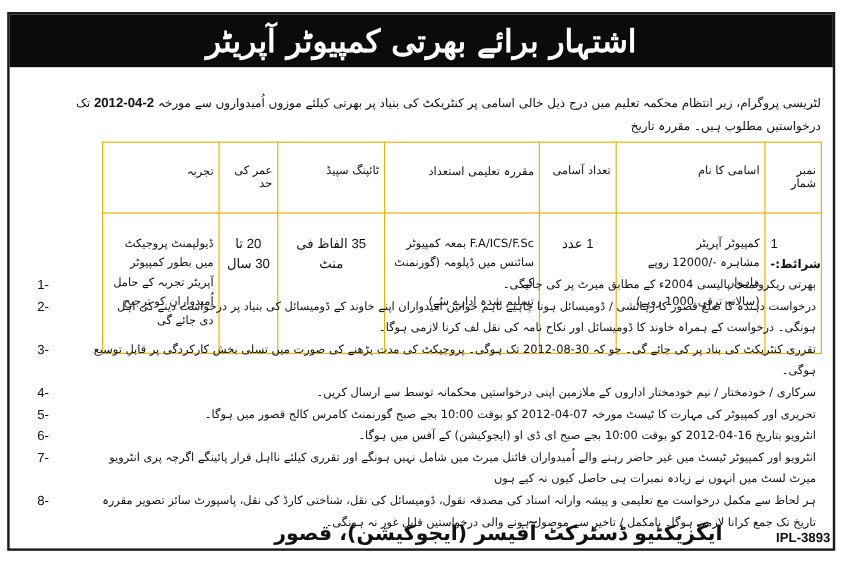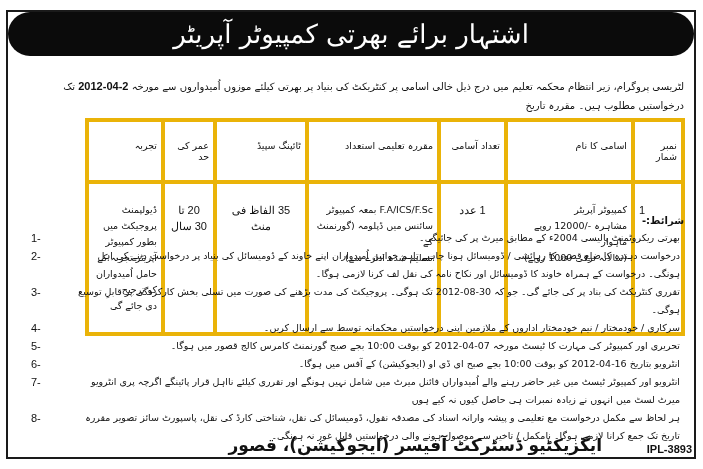--- a/index.html
+++ b/index.html
@@ -2,27 +2,27 @@
 <html><head>
   <meta charset="utf-8">
   <style>
     html, body { margin: 0; padding: 0; background: #ffffff; }
     body { width: 703px; height: 469px; position: relative; overflow: hidden;
       font-family: "DejaVu Sans", sans-serif; color: #111; }
     .frame { position: absolute; left: 6px; top: 10px; width: 690px; height: 449px;
       border: 2px solid #1a1a1a; box-sizing: border-box; background: #fff; }
     .banner { position: absolute; left: 0; top: 0; width: 100%; height: 44px; background: #0b0b0b;
       color: #fff; display: flex; align-items: center; justify-content: center;
-      font-family: "DejaVu Serif", serif; font-size: 26px; font-weight: normal; direction: rtl; border-radius: 22px; }
+      font-family: "DejaVu Serif", serif; font-size: 26px; font-weight: bold; direction: rtl; }
     .intro { position: absolute; right: 10px; top: 65px; width: 665px; direction: rtl; text-align: right;
       font-size: 10px; line-height: 19px; }
     .intro .date { font-weight: bold; font-family: "Liberation Sans", sans-serif; font-size: 11px; }
     table.jobs { position: absolute; left: 77px; top: 106px; width: 600px; border-collapse: collapse;
       direction: rtl; font-size: 9.5px; }
-    table.jobs th, table.jobs td { border: 4px solid #eab308; padding: 18px 4px; text-align: right; vertical-align: top; }
+    table.jobs th, table.jobs td { border: 1px solid #eab308; padding: 18px 4px; text-align: right; vertical-align: top; }
     table.jobs th { font-weight: normal; height: 14px; }
     table.jobs td { line-height: 16px; }
     table.jobs td.num { font-family: "Liberation Sans", sans-serif; font-size: 11px; text-align: center; }
     table.jobs td.serial { text-align: left; font-family: "Liberation Sans", sans-serif; font-size: 11px; }
     .cond-head { position: absolute; right: 10px; top: 203px; font-size: 10px; font-weight: bold; direction: rtl; }
     .conds { position: absolute; right: 14px; top: 217px; width: 665px; }
     .cond { position: relative; direction: rtl; text-align: right; font-size: 9.5px; line-height: 18px; }
     .cond .no { position: absolute; left: 16px; top: 0; direction: ltr; font-family: "Liberation Sans", sans-serif;
       font-size: 11px; }
     .cond .txt { margin-right: 0; margin-left: 60px; display: block; }

